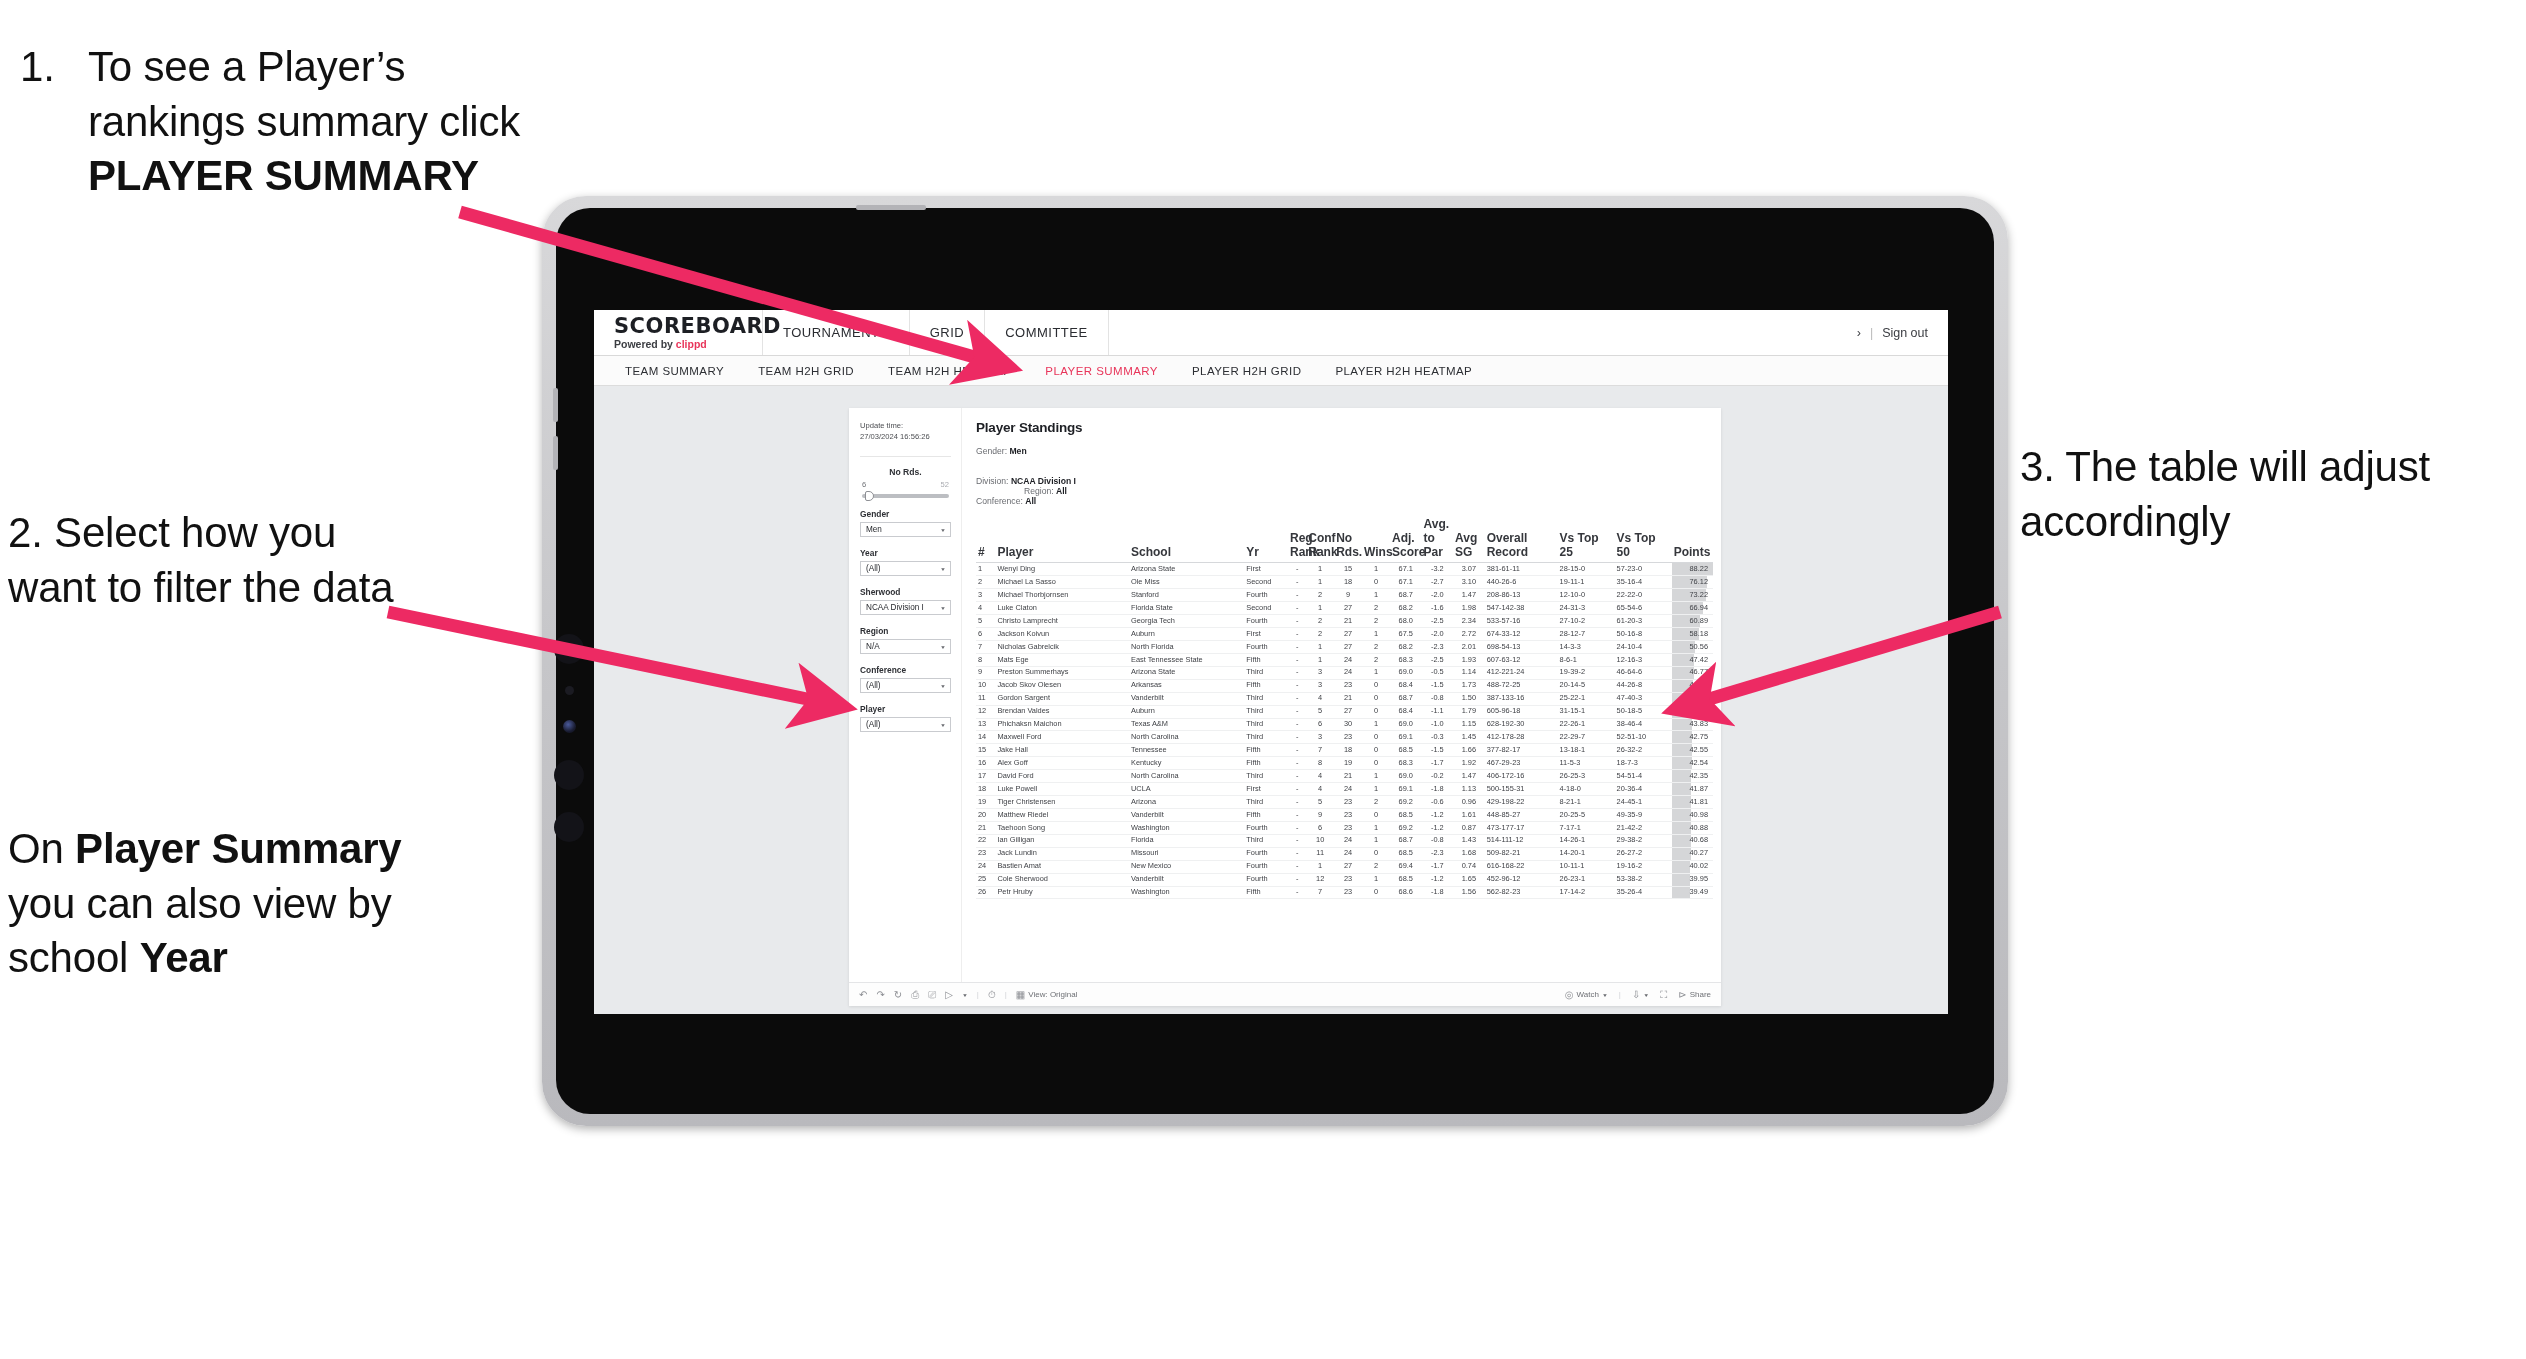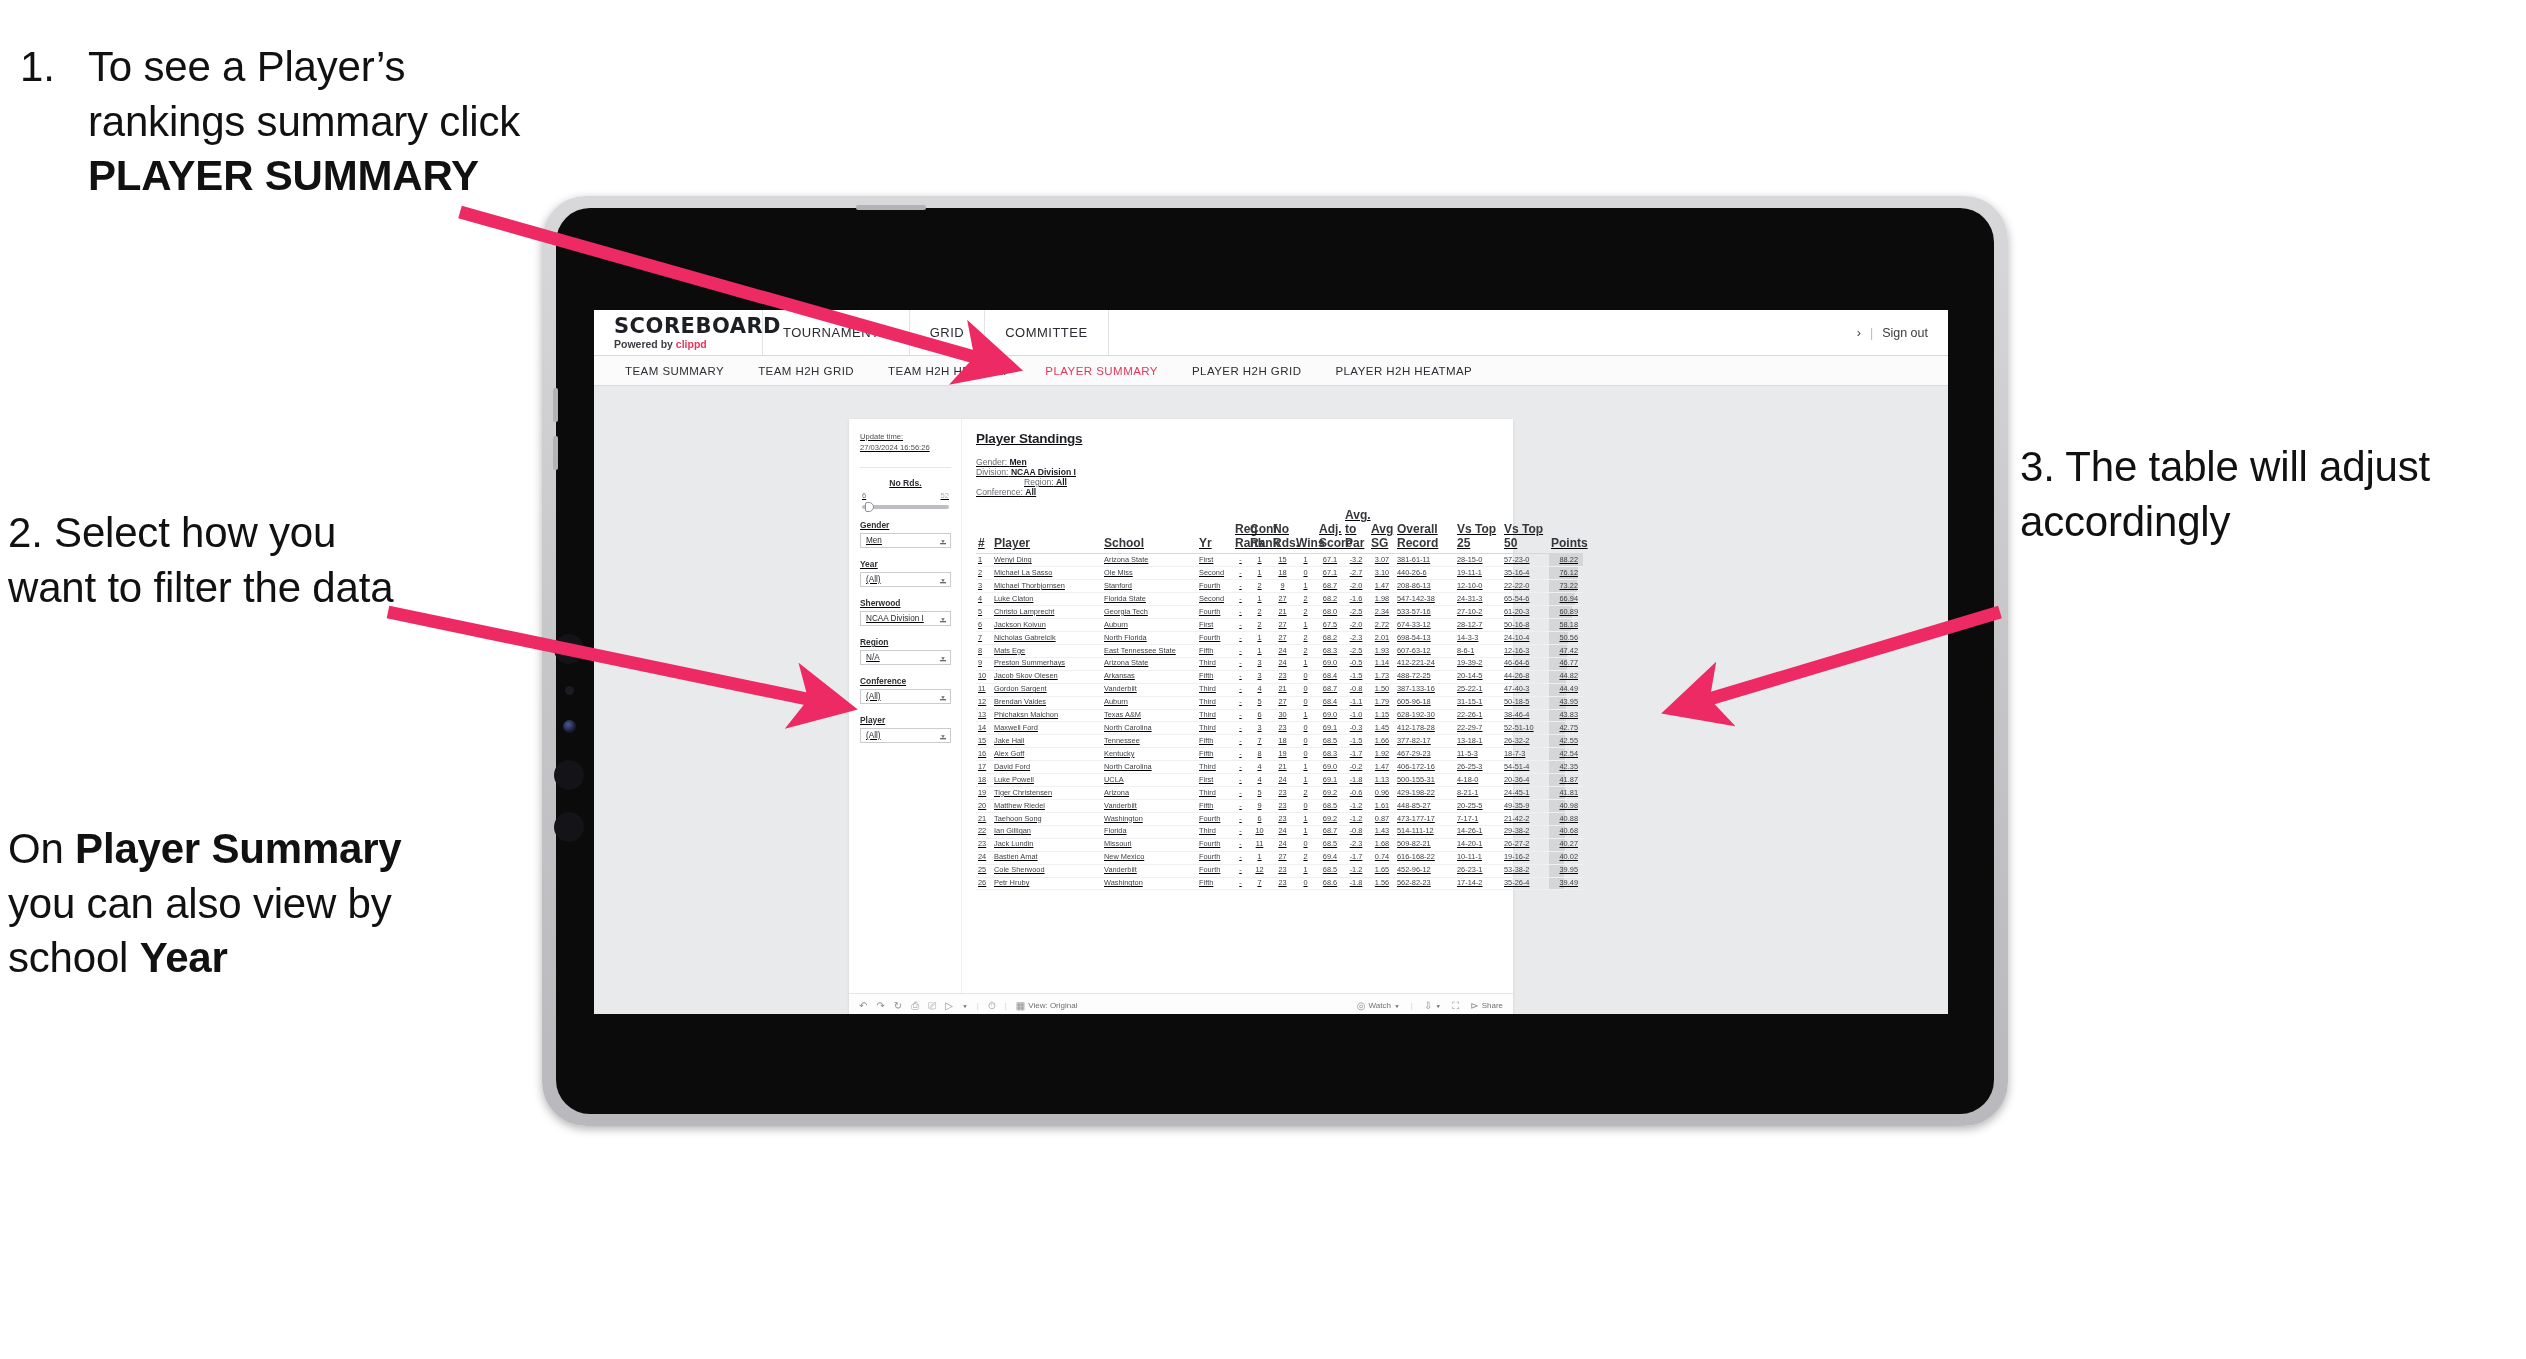--- a/index.html
+++ b/index.html
@@ -96,26 +96,25 @@
   }
   .sub-nav .stab {
     font-size: 11.5px; letter-spacing: .45px; color: #2c2e33;
     padding: 0 17px;
   }
   .sub-nav .stab.active { color: #e8355a; }
 
   
   .viz-wrap { position: absolute; left: 0; top: 76px; width: 100%; bottom: 0; background: #e8eaec; }
   .viz {
-    position: absolute; left: 255px; top: 33px;
-    width: 664px; height: 598px;
+    position: absolute; left: 255px; top: 22px;
+    width: 872px; height: 598px;
     background: #ffffff;
     box-shadow: 0 1px 3px rgba(0,0,0,.10);
     display: flex;
-    text-decoration: underline;
   }
 
   
   .filters { width: 113px; border-right: 1px solid #eee; padding: 12px 10px 0 11px; flex: none; }
   .upd { font-size: 7.6px; color: #4c4e52; line-height: 1.45; }
   .filters hr { border: none; border-top: 1px solid #e6e6e6; margin: 14px 0 10px; }
   .f-group { margin-bottom: 11px; }
   .f-label { font-size: 8.4px; color: #2e3035; font-weight: 600; margin-bottom: 3px; }
   .slider-title { font-size: 8.6px; color: #2e3035; font-weight: 600; text-align: center; margin-bottom: 3px; }
   .slider-nums { display: flex; justify-content: space-between; font-size: 7.6px; color: #6f7176; padding: 0 2px; }
@@ -132,21 +131,21 @@
   }
   .caret { font-size: 6px; color: #6a6c71; transform: scaleY(.8); }
 
   
   .tbl-col { flex: 1; padding: 12px 8px 0 14px; min-width: 0; }
   .viz-title { font-size: 13.5px; font-weight: 700; color: #1d1f24; letter-spacing: -.2px; }
   .viz-filters { display: flex; font-size: 8.6px; color: #6a6c71; margin-top: 11px; flex-direction: column; }
   .viz-filters span { white-space: nowrap; }
   .viz-filters b { color: #1d1f24; font-weight: 700; }
   .vf1 { width: 168px; }
-  .vf2 { width: 186px; }
+  .vf2 { width: 186px; margin-top: 20px; }
   .vf3 { width: 208px; padding-left: 48px; }
 
   table.standings { width: 100%; border-collapse: collapse; margin-top: 11px; table-layout: fixed; }
   table.standings th {
     font-size: 12px; color: #35373c; font-weight: 700;
     text-align: left; vertical-align: bottom;
     padding: 0 2px 3px 2px; line-height: 1.18;
     border-bottom: 1px solid #d6d8db;
   }
   table.standings td {

